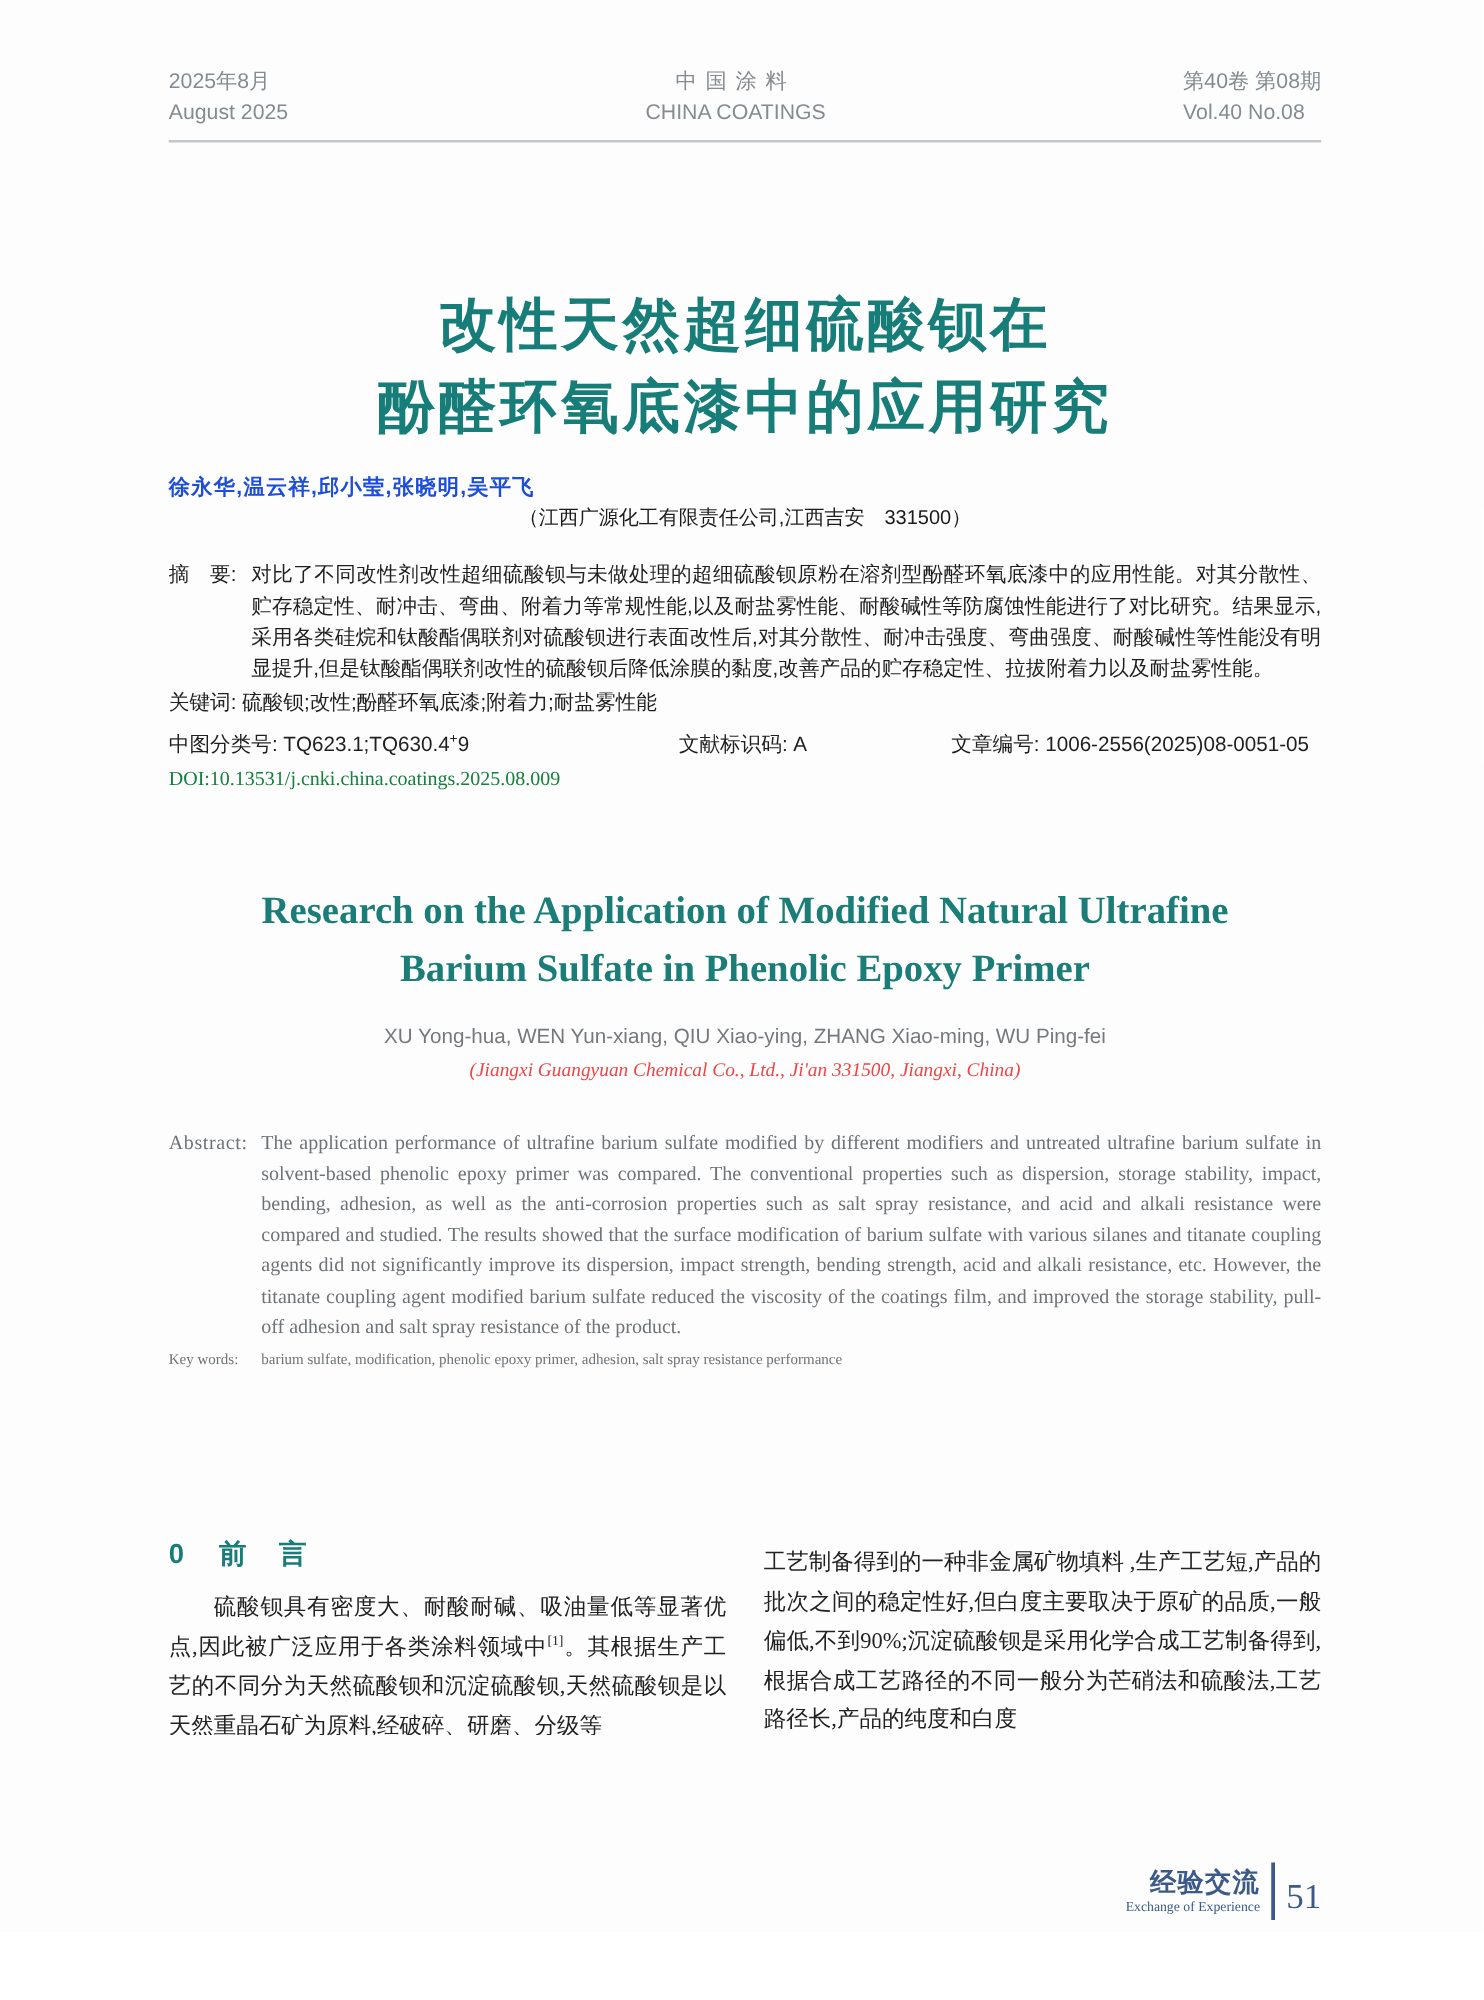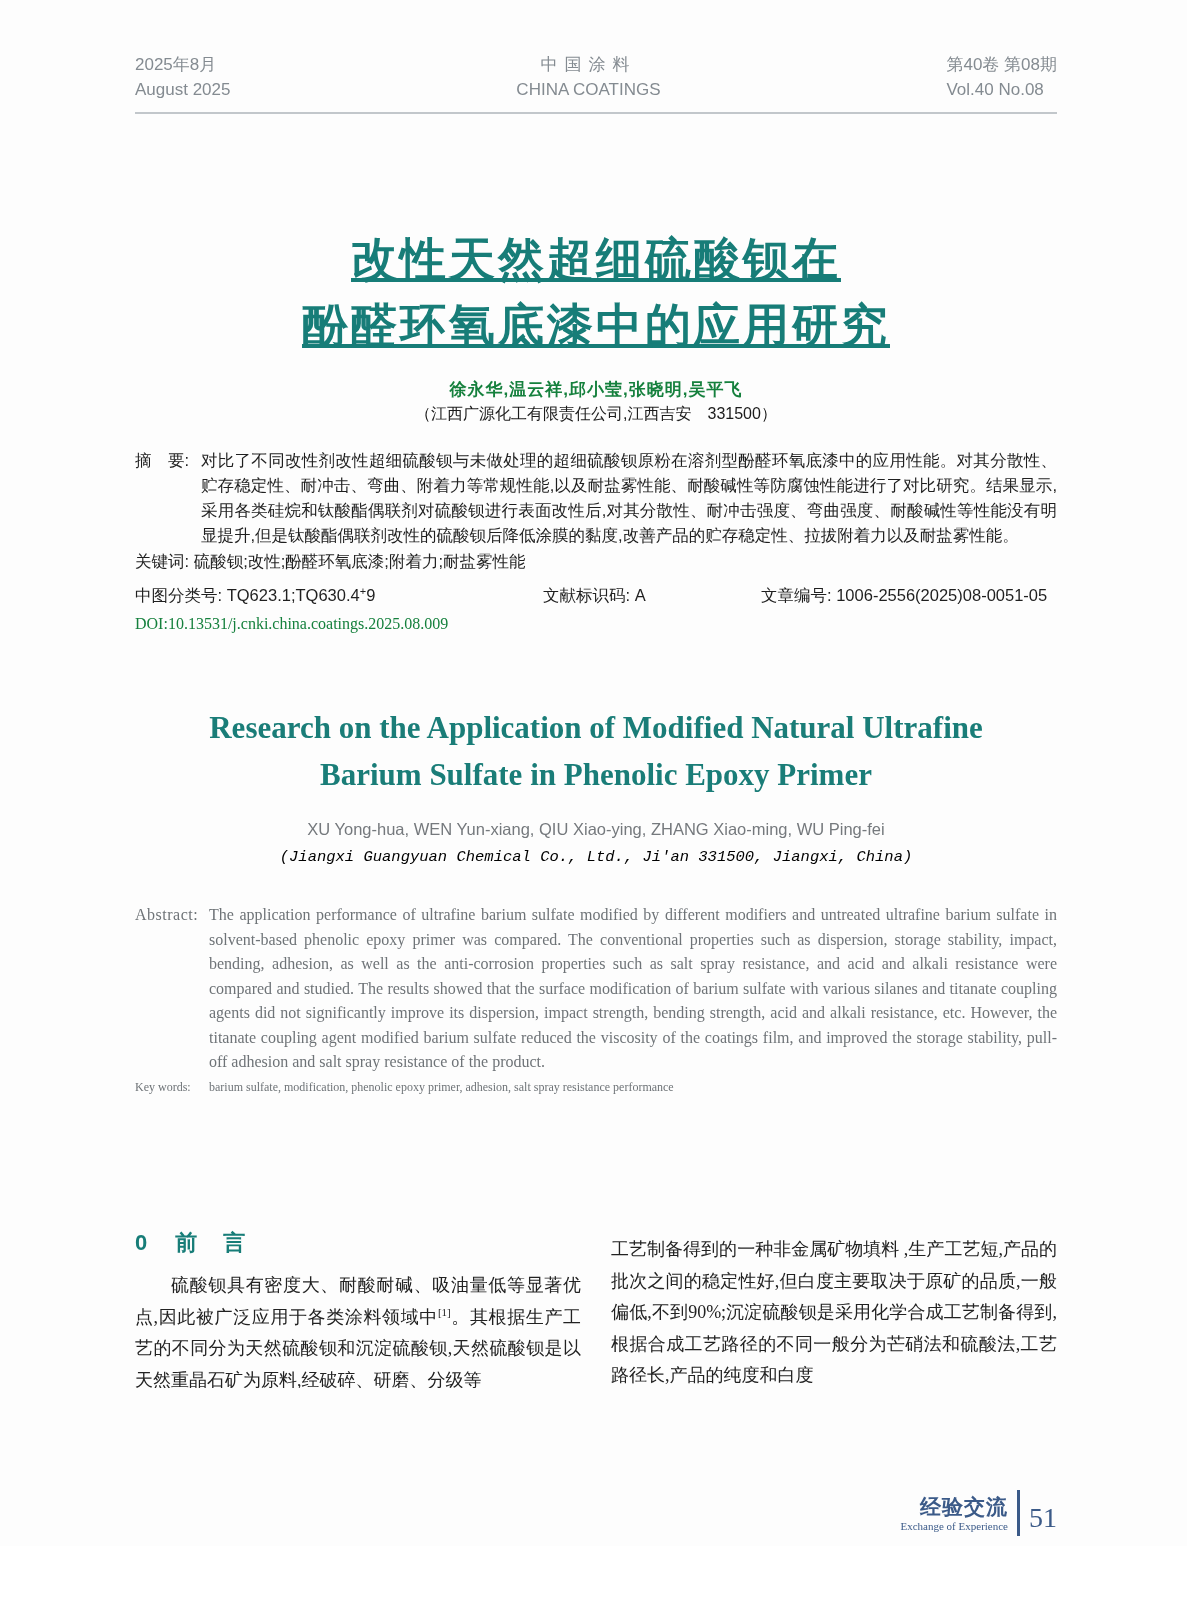--- a/index.html
+++ b/index.html
@@ -10,41 +10,41 @@
   
   .jheader{top:52px;display:flex;justify-content:space-between;align-items:flex-start;
            color:#848b91;border-bottom:2px solid #c2c7cb;padding-bottom:10px;}
   .jh-col{font-size:17px;line-height:25px;}
   .jh-center{text-align:center;}
   .jh-center .cn{letter-spacing:7px;}
   .jh-right{text-align:left;}
 
   
   .title-cn{top:226px;text-align:center;color:#177d78;font-weight:bold;
-            font-size:46px;line-height:66px;letter-spacing:3px;text-decoration:underline;}
-  .authors-cn{top:378px;text-align:center;font-size:17px;font-weight:bold;color:#15803d;letter-spacing:1px;}
+            font-size:46px;line-height:66px;letter-spacing:3px;}
+  .authors-cn{top:378px;font-size:17px;font-weight:bold;color:#1d4ed8;letter-spacing:1px;}
   .affil-cn{top:404px;text-align:center;font-size:16px;color:#1b1b1b;}
 
   
   .abs-cn{top:448px;padding-left:66px;box-sizing:border-box;font-size:16.5px;line-height:25px;
           text-align:justify;color:#1f1f1f;}
   .hang-label{position:absolute;left:0;top:0;white-space:nowrap;}
   .kw-cn{top:551px;font-size:16.5px;}
   .clc-row{top:585px;display:flex;font-size:16.5px;}
   .clc-a{width:408px;}
   .clc-b{width:218px;}
   .clc-c{flex:1;}
   sup{font-size:11px;vertical-align:super;line-height:0;}
   .doi{top:615px;font-family:"Liberation Serif",serif;font-size:16px;color:#15803d;}
 
   
   .title-en{top:704px;text-align:center;color:#1a7d78;font-family:"Liberation Serif",serif;
             font-weight:bold;font-size:31px;line-height:47px;}
   .authors-en{top:820px;text-align:center;color:#75797d;font-size:16.5px;}
-  .affil-en{top:848px;text-align:center;color:#000000;font-family:Liberation Mono, monospace;
+  .affil-en{top:848px;text-align:center;color:#ef4444;font-family:Liberation Serif, serif;
             font-style:italic;font-size:15.5px;}
   .abs-en{top:903px;padding-left:74px;box-sizing:border-box;font-family:"Liberation Serif",serif;
           font-size:16px;line-height:24.5px;text-align:justify;color:#6e7377;}
   .abs-en .hang-label{letter-spacing:0.5px;}
   .kw-en{top:1080px;padding-left:74px;box-sizing:border-box;font-family:"Liberation Serif",serif;
          font-size:12px;color:#6e7377;}
 
   
   .columns{top:1228px;display:flex;gap:30px;height:160px;overflow:hidden;}
   .col{flex:1;}

